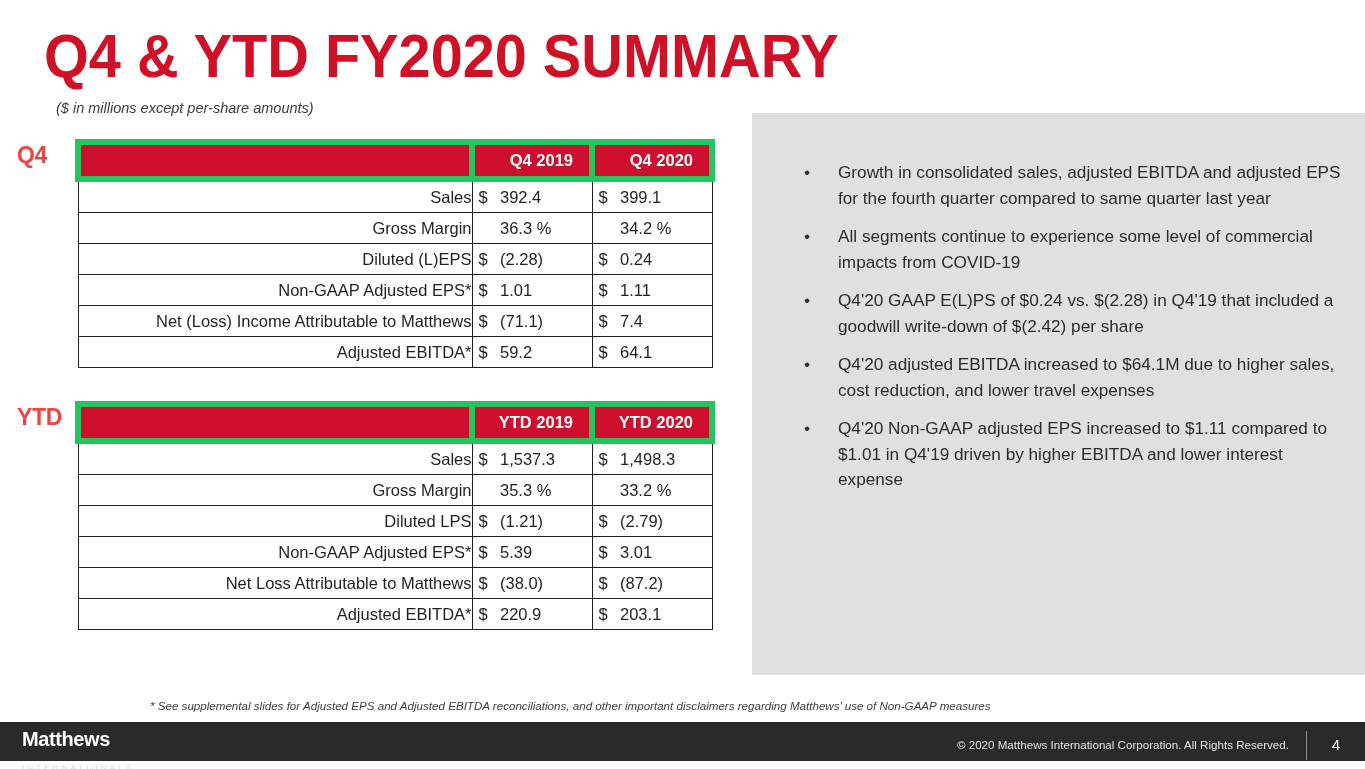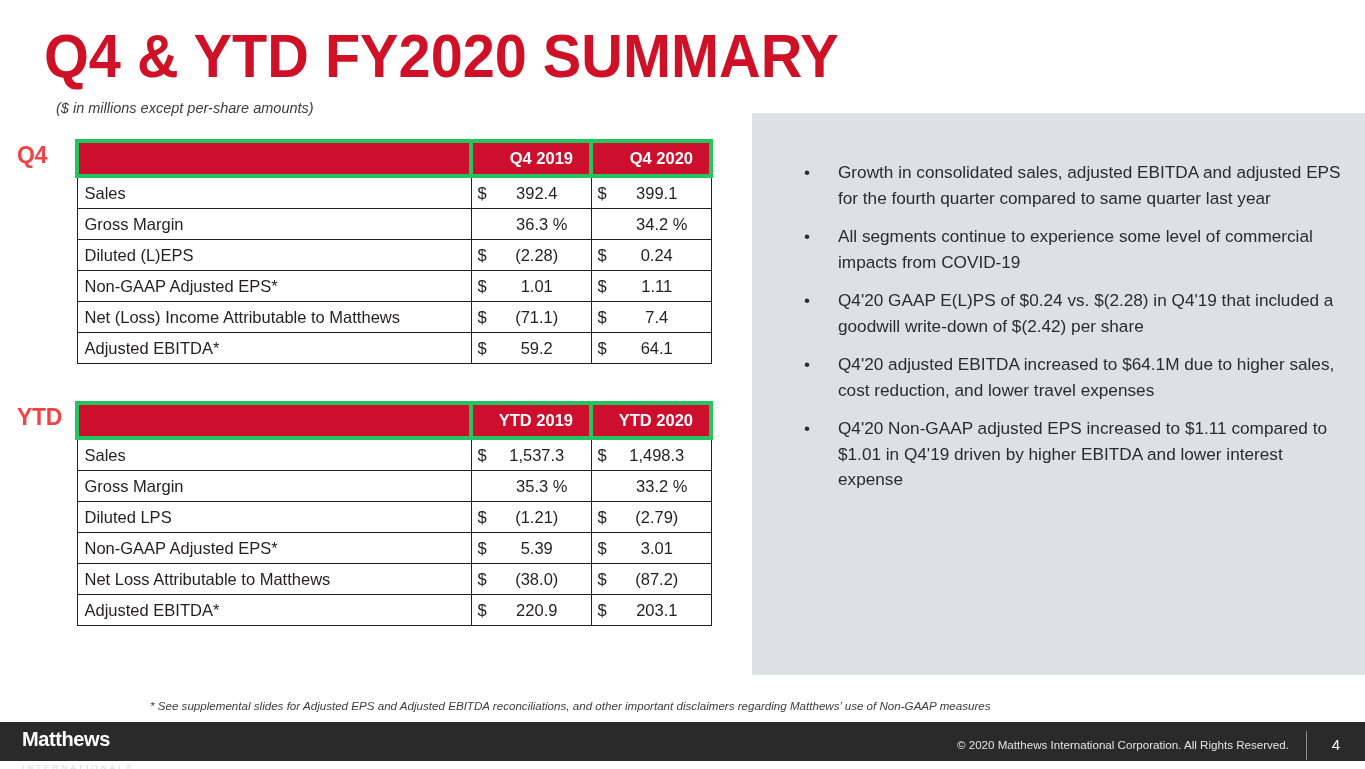--- a/index.html
+++ b/index.html
@@ -67,41 +67,41 @@
     border: 1px solid #231f20;
     padding: 0;
     height: 30px;
     vertical-align: middle;
     font-size: 16.5px;
     color: #231f20;
   }
   .fin-table thead th {
     background: #CE0E2D;
     color: #ffffff;
-    border: 4px solid #22c55e;
+    border: 6px solid #22c55e;
     font-weight: 700;
     font-size: 16.5px;
     height: 31px;
     text-align: right;
     padding-right: 16px;
   }
   .fin-table thead th.blank-head { padding-right: 0; }
   .fin-table td.rowlabel {
-    text-align: left;
+    text-align: right;
     padding-left: 7px;
     white-space: nowrap;
   }
   .fin-table td.cur {
     text-align: left;
     padding-left: 6px;
     border-right: none;
     width: 26px;
   }
   .fin-table td.val {
-    text-align: center;
+    text-align: left;
     padding-right: 16px;
     border-left: none;
   }
   .fin-table td.val.pct { padding-right: 6px; }
   .fin-table td.cur.empty { }
 
   
   col.c-label { width: 394px; }
   col.c-cur   { width: 28px; }
   col.c-val   { width: 92px; }

